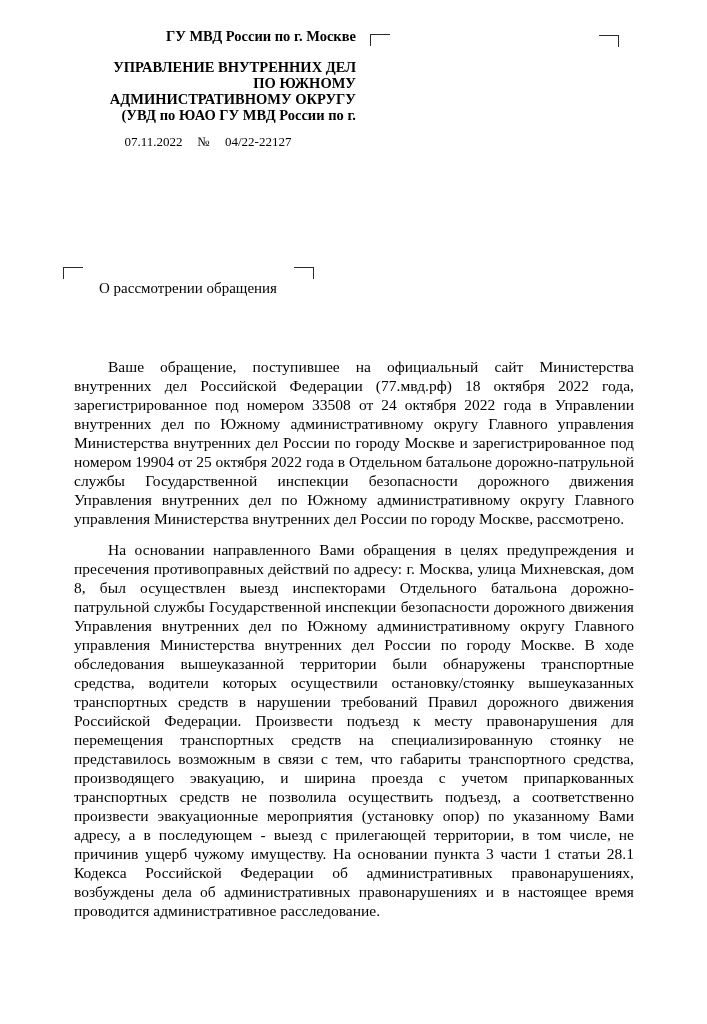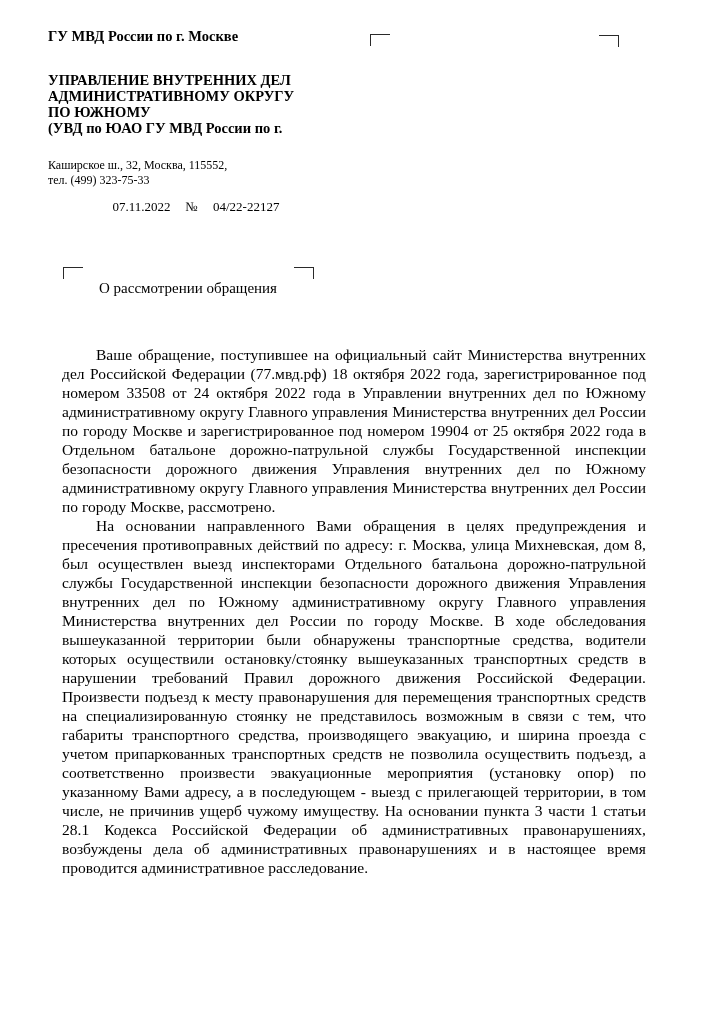--- a/index.html
+++ b/index.html
@@ -9,32 +9,32 @@
     height: 1024px;
     background: #ffffff;
     color: #000000;
     font-family: "Liberation Serif", "DejaVu Serif", serif;
     overflow: hidden;
   }
 
   
   .letterhead {
     position: absolute;
-    left: 48px;
+    left: 60px;
     top: 28px;
     width: 296px;
-    text-align: left;
+    text-align: right;
   }
   .parent-org {
     font-size: 14.5px;
     font-weight: bold;
     line-height: 16px;
   }
   .org-name {
-    margin-top: 28px;
+    margin-top: 15px;
     font-size: 14.5px;
     font-weight: bold;
     line-height: 16px;
   }
   .address-block {
     margin-top: 22px;
     font-size: 12px;
     line-height: 15px;
   }
   .ref-line {
@@ -73,40 +73,36 @@
   .body-text {
     position: absolute;
     left: 62px;
     top: 345px;
     width: 584px;
     font-size: 15.5px;
     line-height: 19px;
     text-align: justify;
   }
   .body-text p {
-    margin: 0;
+    margin: 12px;
     text-indent: 34px;
   }
 </style>
 </head>
 <body>
 
 <div class="page">
 
   <div class="letterhead">
     <div class="parent-org">ГУ МВД России по г. Москве</div>
     <div class="org-name">
       <div>УПРАВЛЕНИЕ ВНУТРЕННИХ ДЕЛ</div>
+      <div>ПО ЮЖНОМУ</div>
       <div>АДМИНИСТРАТИВНОМУ ОКРУГУ</div>
-      <div>ПО ЮЖНОМУ</div>
       <div>(УВД по ЮАО ГУ МВД России по г.</div>
-    </div>
-    <div class="address-block">
-      <div>Каширское ш., 32, Москва, 115552,</div>
-      <div>тел. (499) 323-75-33</div>
     </div>
     <div class="ref-line">
       <span>07.11.2022</span>
       <span>№</span>
       <span>04/22-22127</span>
     </div>
   </div>
 
   <div class="corner-mark left-angle mark-top-left"></div>
   <div class="corner-mark right-angle mark-top-right"></div>

